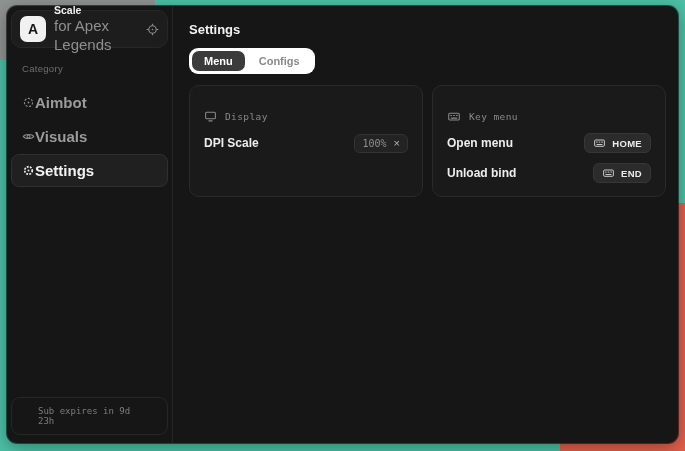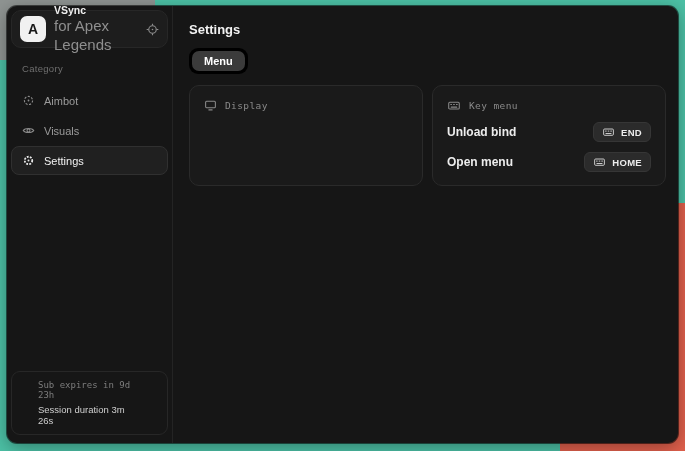--- a/index.html
+++ b/index.html
@@ -30,47 +30,47 @@
   }
   .brand-text { display:flex; flex-direction:column; line-height:1.25; }
   .brand-title { font-size:10.5px; font-weight:bold; color:#f0f0f0; }
   .brand-sub { font-size:15px; color:#8f8f8f; }
   .brand-action { margin-left:auto; color:#8e8e8e; display:flex; align-items:center; cursor:pointer; }
 
   .category-label { margin:15px 0 12px 15px; font-size:9.5px; color:#6f6f6f; letter-spacing:.3px; }
 
   .nav { padding:0 4px; display:flex; flex-direction:column; gap:1px; }
   .nav-item {
-    display:flex; align-items:center; gap:9px; padding:7px 10px; border-radius:8px;
-    color:#9b9b9b; font-size:11px; font-weight:400; border:1px solid transparent; cursor:pointer;
+    display:flex; align-items:center; padding:7px 10px; border-radius:8px;
+    color:#9b9b9b; font-size:15px; font-weight:700; border:1px solid transparent; cursor:pointer;
   }
   .nav-item .ico { display:flex; align-items:center; color:#8a8a8a; }
   .nav-item.active { background:#202020; border-color:#303030; color:#f2f2f2; }
   .nav-item.active .ico { color:#e8e8e8; }
 
   .session-box {
     margin:auto 4px 8px; border:1px solid #272727; border-radius:9px; padding:8px 26px;
   }
   .session-line1 { font-family:"DejaVu Sans Mono", monospace; font-size:9px; color:#7d7d7d; }
   .session-line2 { margin-top:4px; font-size:9.5px; color:#cfcfcf; }
 
   
   .main { flex:1; padding:16px 11px 0 16px; }
   .page-title { font-size:13px; font-weight:bold; color:#f2f2f2; }
 
   .tab-group {
-    margin-top:11px; display:inline-flex; background:#000000; border-radius:9px; padding:3px; gap:2px;text-align:right;
+    margin-top:11px; display:inline-flex; background:#ffffff; border-radius:9px; padding:3px; gap:2px;text-align:right;
   }
   .tab { padding:4px 12px; border-radius:7px; font-size:11px; font-weight:600; color:#8a8a8a; cursor:pointer; }
   .tab.active { background:#3b3b3b; color:#ffffff; }
 
   .cards { margin-top:11px; display:flex; gap:9px; }
   .card {
     width:234px; flex:none; background:var(--card-bg,#1a1a1a); border:1px solid #2a2a2a;
-    border-radius:10px; padding:11px 14px 13px;
+    border-radius:10px; padding:22px 14px 13px;
   }
   .card-header {
     display:flex; align-items:center; gap:8px; color:#8a8a8a;
     font-family:"DejaVu Sans Mono", monospace; font-size:9.5px; letter-spacing:.4px; margin:2px 0 4px;
   }
   .card-row { display:flex; align-items:center; justify-content:space-between; margin-top:10px; min-height:20px; }
   .row-label { font-size:12px; font-weight:600; color:#ededed; }
 
   .checkbox {
     width:16px; height:16px; background:#ffffff; border-radius:4px;
@@ -99,21 +99,21 @@
   <div class="bg-gray-patch"></div>
   <div class="bg-red-area"></div>
 
   <div class="app-window">
 
     <div class="sidebar">
 
       <div class="brand-card">
         <div class="app-logo">A</div>
         <div class="brand-text">
-          <span class="brand-title">VSync</span>
+          <span class="brand-title">Scale</span>
           <span class="brand-sub">for Apex Legends</span>
         </div>
         <span class="brand-action">
           <svg width="13" height="13" viewBox="0 0 16 16" fill="none" stroke="currentColor" stroke-width="1.4">
             <circle cx="8" cy="8" r="4.6"></circle>
             <line x1="8" y1="0.8" x2="8" y2="3"></line>
               <line x1="8" y1="13" x2="8" y2="15.2"></line>
             <line x1="0.8" y1="8" x2="3" y2="8"></line>
               <line x1="13" y1="8" x2="15.2" y2="8"></line>
             <circle cx="8" cy="8" r="1" fill="currentColor" stroke="none"></circle>
@@ -154,83 +154,90 @@
               <circle cx="8" cy="8" r="1.2" fill="currentColor" stroke="none" stroke-width="0"></circle>
             </svg>
           </span>
           <span>Settings</span>
         </div>
 
       </div>
 
       <div class="session-box">
         <div class="session-line1">Sub expires in 9d 23h</div>
-        <div class="session-line2">Session duration 3m 26s</div>
       </div>
 
     </div>
 
     <div class="main">
       <div class="page-title">Settings</div>
 
       <div class="tab-group">
         <div class="tab active">Menu</div>
+        <div class="tab">Configs</div>
       </div>
 
       <div class="cards">
 
         <div class="card">
           <div class="card-header">
             <span>
               <svg width="13" height="13" viewBox="0 0 16 16" fill="none" stroke="currentColor" stroke-width="1.3">
                 <rect x="2" y="2.8" width="12" height="8" rx="1.2"></rect>
                 <line x1="5.5" y1="13.4" x2="10.5" y2="13.4"></line>
               </svg>
             </span>
             <span>Display</span>
           </div>
 
 
+          <div class="card-row">
+            <span class="row-label">DPI Scale</span>
+            <span class="dpi-input">
+              <span class="dpi-value">100%</span>
+              <span class="dpi-clear">×</span>
+            </span>
+          </div>
         </div>
 
         <div class="card">
           <div class="card-header">
             <span>
               <svg width="14" height="13" viewBox="0 0 16 16" fill="none" stroke="currentColor" stroke-width="1.3">
                 <rect x="1.5" y="4" width="13" height="8.4" rx="1.4"></rect>
                 <path d="M4 6.8h1 M7.5 6.8h1 M11 6.8h1 M4.6 10h6.8" stroke-linecap="round"></path>
               </svg>
             </span>
             <span>Key menu</span>
+          </div>
+
+          <div class="card-row">
+            <span class="row-label">Open menu</span>
+            <span class="keybind-btn">
+              <span>
+                <svg width="13" height="12" viewBox="0 0 16 16" fill="none" stroke="currentColor" stroke-width="1.3">
+                  <rect x="1.5" y="4" width="13" height="8.4" rx="1.4"></rect>
+                  <path d="M4 6.8h1 M7.5 6.8h1 M11 6.8h1 M4.6 10h6.8" stroke-linecap="round"></path>
+                </svg>
+              </span>
+              <span class="keybind-value">HOME</span>
+            </span>
           </div>
 
           <div class="card-row">
             <span class="row-label">Unload bind</span>
             <span class="keybind-btn">
               <span>
                 <svg width="13" height="12" viewBox="0 0 16 16" fill="none" stroke="currentColor" stroke-width="1.3">
                   <rect x="1.5" y="4" width="13" height="8.4" rx="1.4"></rect>
                   <path d="M4 6.8h1 M7.5 6.8h1 M11 6.8h1 M4.6 10h6.8" stroke-linecap="round"></path>
                 </svg>
               </span>
               <span class="keybind-value">END</span>
             </span>
           </div>
-
-          <div class="card-row">
-            <span class="row-label">Open menu</span>
-            <span class="keybind-btn">
-              <span>
-                <svg width="13" height="12" viewBox="0 0 16 16" fill="none" stroke="currentColor" stroke-width="1.3">
-                  <rect x="1.5" y="4" width="13" height="8.4" rx="1.4"></rect>
-                  <path d="M4 6.8h1 M7.5 6.8h1 M11 6.8h1 M4.6 10h6.8" stroke-linecap="round"></path>
-                </svg>
-              </span>
-              <span class="keybind-value">HOME</span>
-            </span>
-          </div>
         </div>
 
       </div>
     </div>
 
   </div>
 </div>
 
 </body></html>

